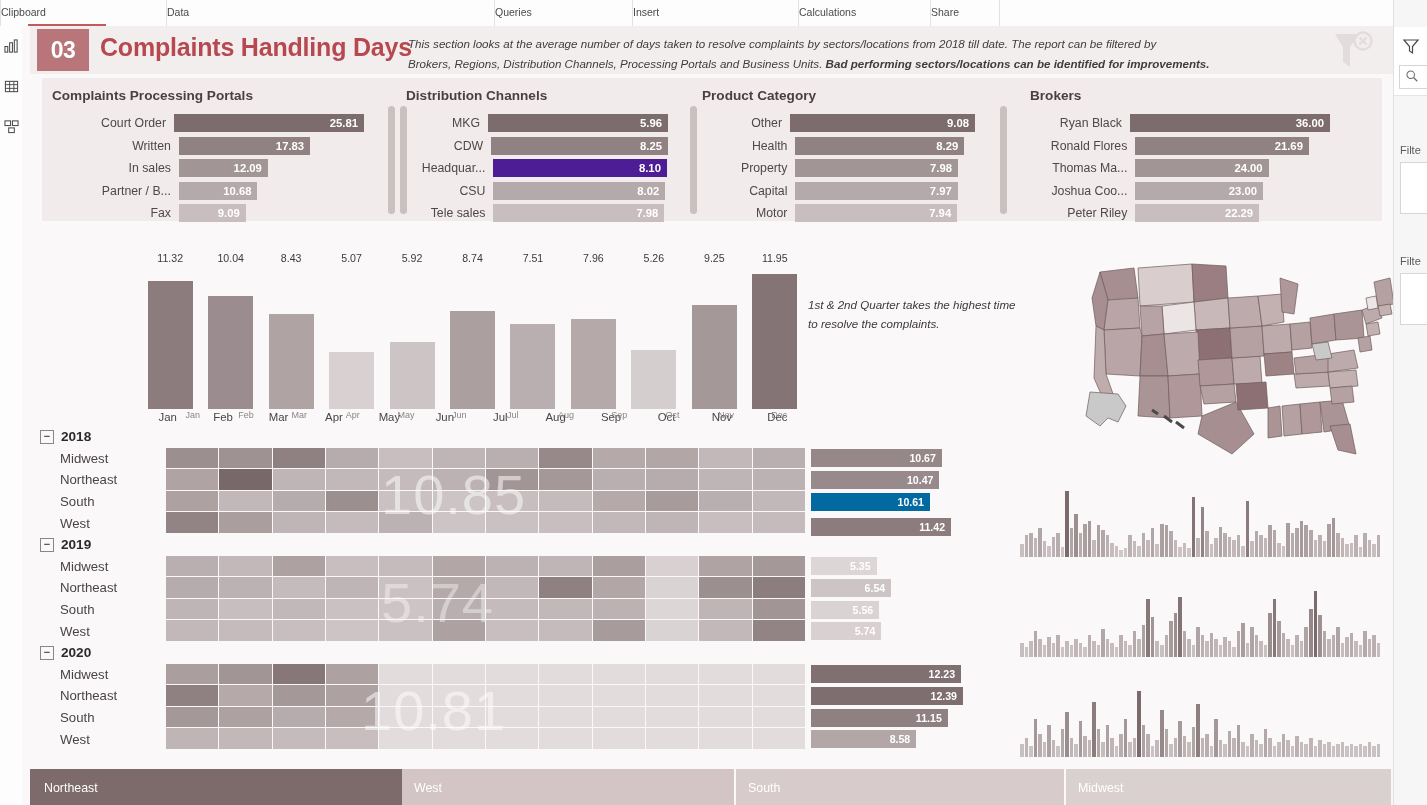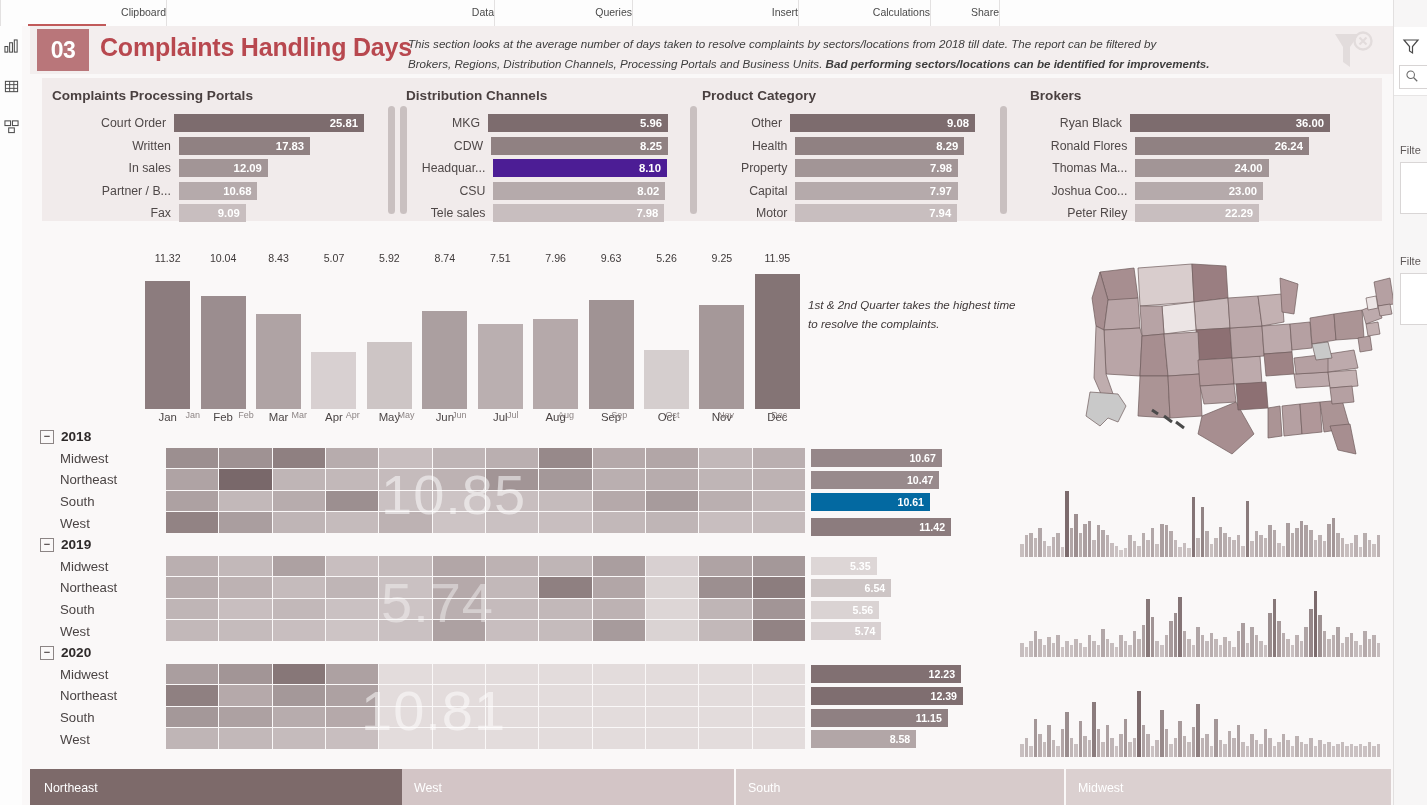--- a/index.html
+++ b/index.html
@@ -7,21 +7,21 @@
     width:1427px;height:805px;overflow:hidden;
     background:#ffffff;
     font-family:"Liberation Sans", sans-serif;
     -webkit-font-smoothing:antialiased;
   }
   #app{position:relative;width:1427px;height:805px;background:#fbfafa;}
 
   
   .ribbon{position:absolute;left:0;top:0;width:1427px;height:26px;background:#fdfdfd;border-bottom:1px solid #e6e4e4;}
   .ribbon-groups{display:flex;height:26px;align-items:flex-end;}
-  .rg{position:relative;height:26px;display:flex;align-items:center;justify-content:flex-end;
+  .rg{position:relative;height:26px;display:flex;align-items:center;justify-content:flex-start;
       border-right:1px solid #e3e1e1;font-size:10.5px;color:#4a4a4a;}
   .rg span{padding-bottom:3px;}
   .rg.rg0{width:165px;border-left:1px solid #e3e1e1;}
   .rg.rg1{width:327px;}
   .rg.rg2{width:137px;}
   .rg.rg3{width:165px;}
   .rg.rg4{width:131px;}
   .rg.rg5{width:68px;}
   .ribbon-underline{position:absolute;left:28px;top:24px;width:78px;height:2px;background:#c15a5a;}
 
@@ -326,21 +326,21 @@
             <div class="kbarwrap" style="width: 200px;">
               <div class="kbar" style="width: 200px; background: rgb(125, 108, 110);">
                 <span class="kval">36.00</span>
               </div>
             </div>
           </div>
           <div class="krow" style="top: 58.5px; width: 300px;">
             <div class="klabel" style="width: 100px;">Ronald Flores</div>
             <div class="kbarwrap" style="width: 200px;">
               <div class="kbar" style="width: 173.611px; background: rgb(144, 129, 130);">
-                <span class="kval">26.24</span>
+                <span class="kval">21.69</span>
               </div>
             </div>
           </div>
           <div class="krow" style="top: 81px; width: 300px;">
             <div class="klabel" style="width: 100px;">Thomas Ma...</div>
             <div class="kbarwrap" style="width: 200px;">
               <div class="kbar" style="width: 133.333px; background: rgb(162, 149, 150);">
                 <span class="kval">24.00</span>
               </div>
             </div>
@@ -397,25 +397,20 @@
             </div>
           </div>
           <div class="colcell">
             <div class="colbar" style="height: 84.6365px; background: rgb(186, 175, 176);">
               <div class="collab">7.51</div>
             </div>
           </div>
           <div class="colcell">
             <div class="colbar" style="height: 89.7079px; background: rgb(181, 169, 170);">
               <div class="collab">7.96</div>
-            </div>
-          </div>
-          <div class="colcell">
-            <div class="colbar" style="height: 108.529px; background: rgb(160, 147, 148);">
-              <div class="collab">9.63</div>
             </div>
           </div>
           <div class="colcell">
             <div class="colbar" style="height: 59.2794px; background: rgb(213, 206, 206);">
               <div class="collab">5.26</div>
             </div>
           </div>
           <div class="colcell">
             <div class="colbar" style="height: 104.246px; background: rgb(165, 152, 153);">
               <div class="collab">9.25</div>

